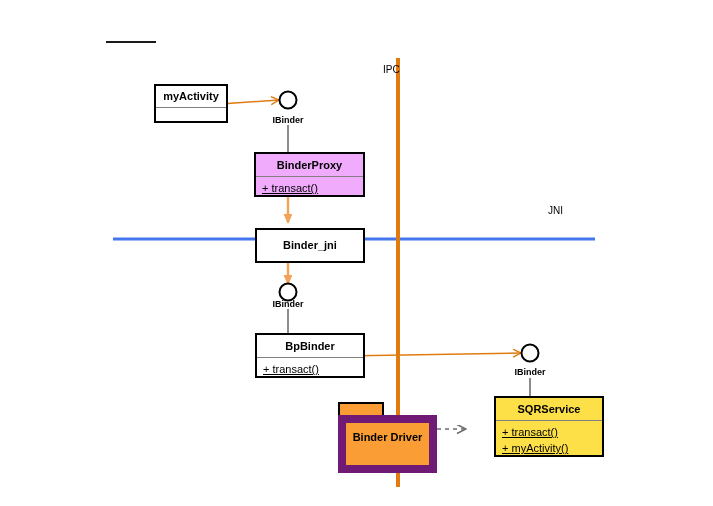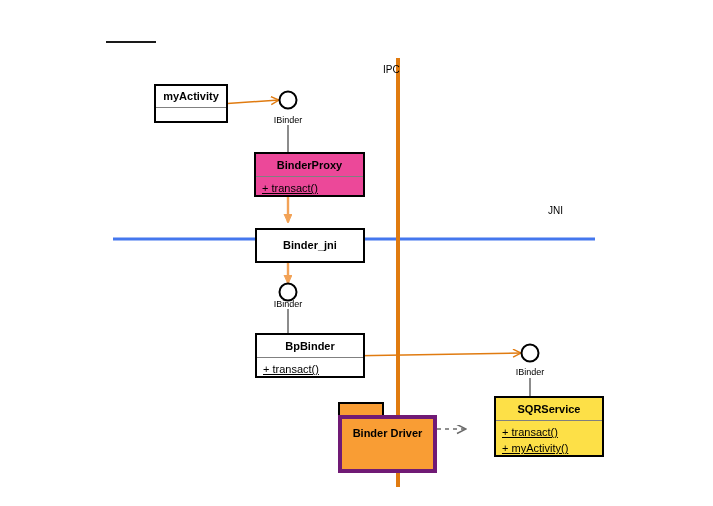--- a/index.html
+++ b/index.html
@@ -62,21 +62,21 @@
     color: #000000;
     line-height: 16px;
     white-space: nowrap;
   }
 
   
   #box-myactivity { left: 132px; top: 84px; width: 74px; height: 39px; }
   #box-myactivity .uml-title { height: 21px; }
   #box-myactivity .uml-body { height: 15px; }
 
-  #box-binderproxy { left: 232px; top: 152px; width: 111px; height: 45px; background: #ec4899; }
+  #box-binderproxy { left: 232px; top: 152px; width: 111px; height: 45px; background: #f0abfc; }
   #box-binderproxy .uml-title { height: 22px; }
 
   #box-binderjni { left: 233px; top: 228px; width: 110px; height: 35px; }
   #box-binderjni .uml-title { height: 31px; }
 
   #box-bpbinder { left: 233px; top: 333px; width: 110px; height: 45px; }
   #box-bpbinder .uml-title { height: 22px; text-align: right; }
 
   #box-sqrservice { left: 472px; top: 396px; width: 110px; height: 61px; background: #fde047; }
   #box-sqrservice .uml-title { height: 22px; }
@@ -89,21 +89,21 @@
     border-bottom: none;
     background: #f99d34;
     left: 338px;
     top: 402px;
     width: 46px;
     height: 15px;
   }
   .pkg-body {
     position: absolute;
     box-sizing: border-box;
-    border: 4px solid #701a75;
+    border: 8px solid #701a75;
     background: #f99d34;
     left: 338px;
     top: 415px;
     width: 99px;
     height: 58px;
     display: flex;
     align-items: flex-start;
     justify-content: center;
   }
   .pkg-label {
@@ -111,21 +111,21 @@
     font-weight: bold;
     color: #000000;
     margin-top: 9px;
     line-height: 1;
   }
 
   
   .iface-label {
     position: absolute;
     font-size: 9px;
-    font-weight: normal;
+    font-weight: bold;
     color: #000000;
     text-align: center;
     line-height: 1;
     white-space: nowrap;
   }
   #iface-label-1 { left: 258px; top: 116px; width: 60px; }
   #iface-label-2 { left: 258px; top: 300px; width: 60px; }
   #iface-label-3 { left: 500px; top: 368px; width: 60px; }
 
   

